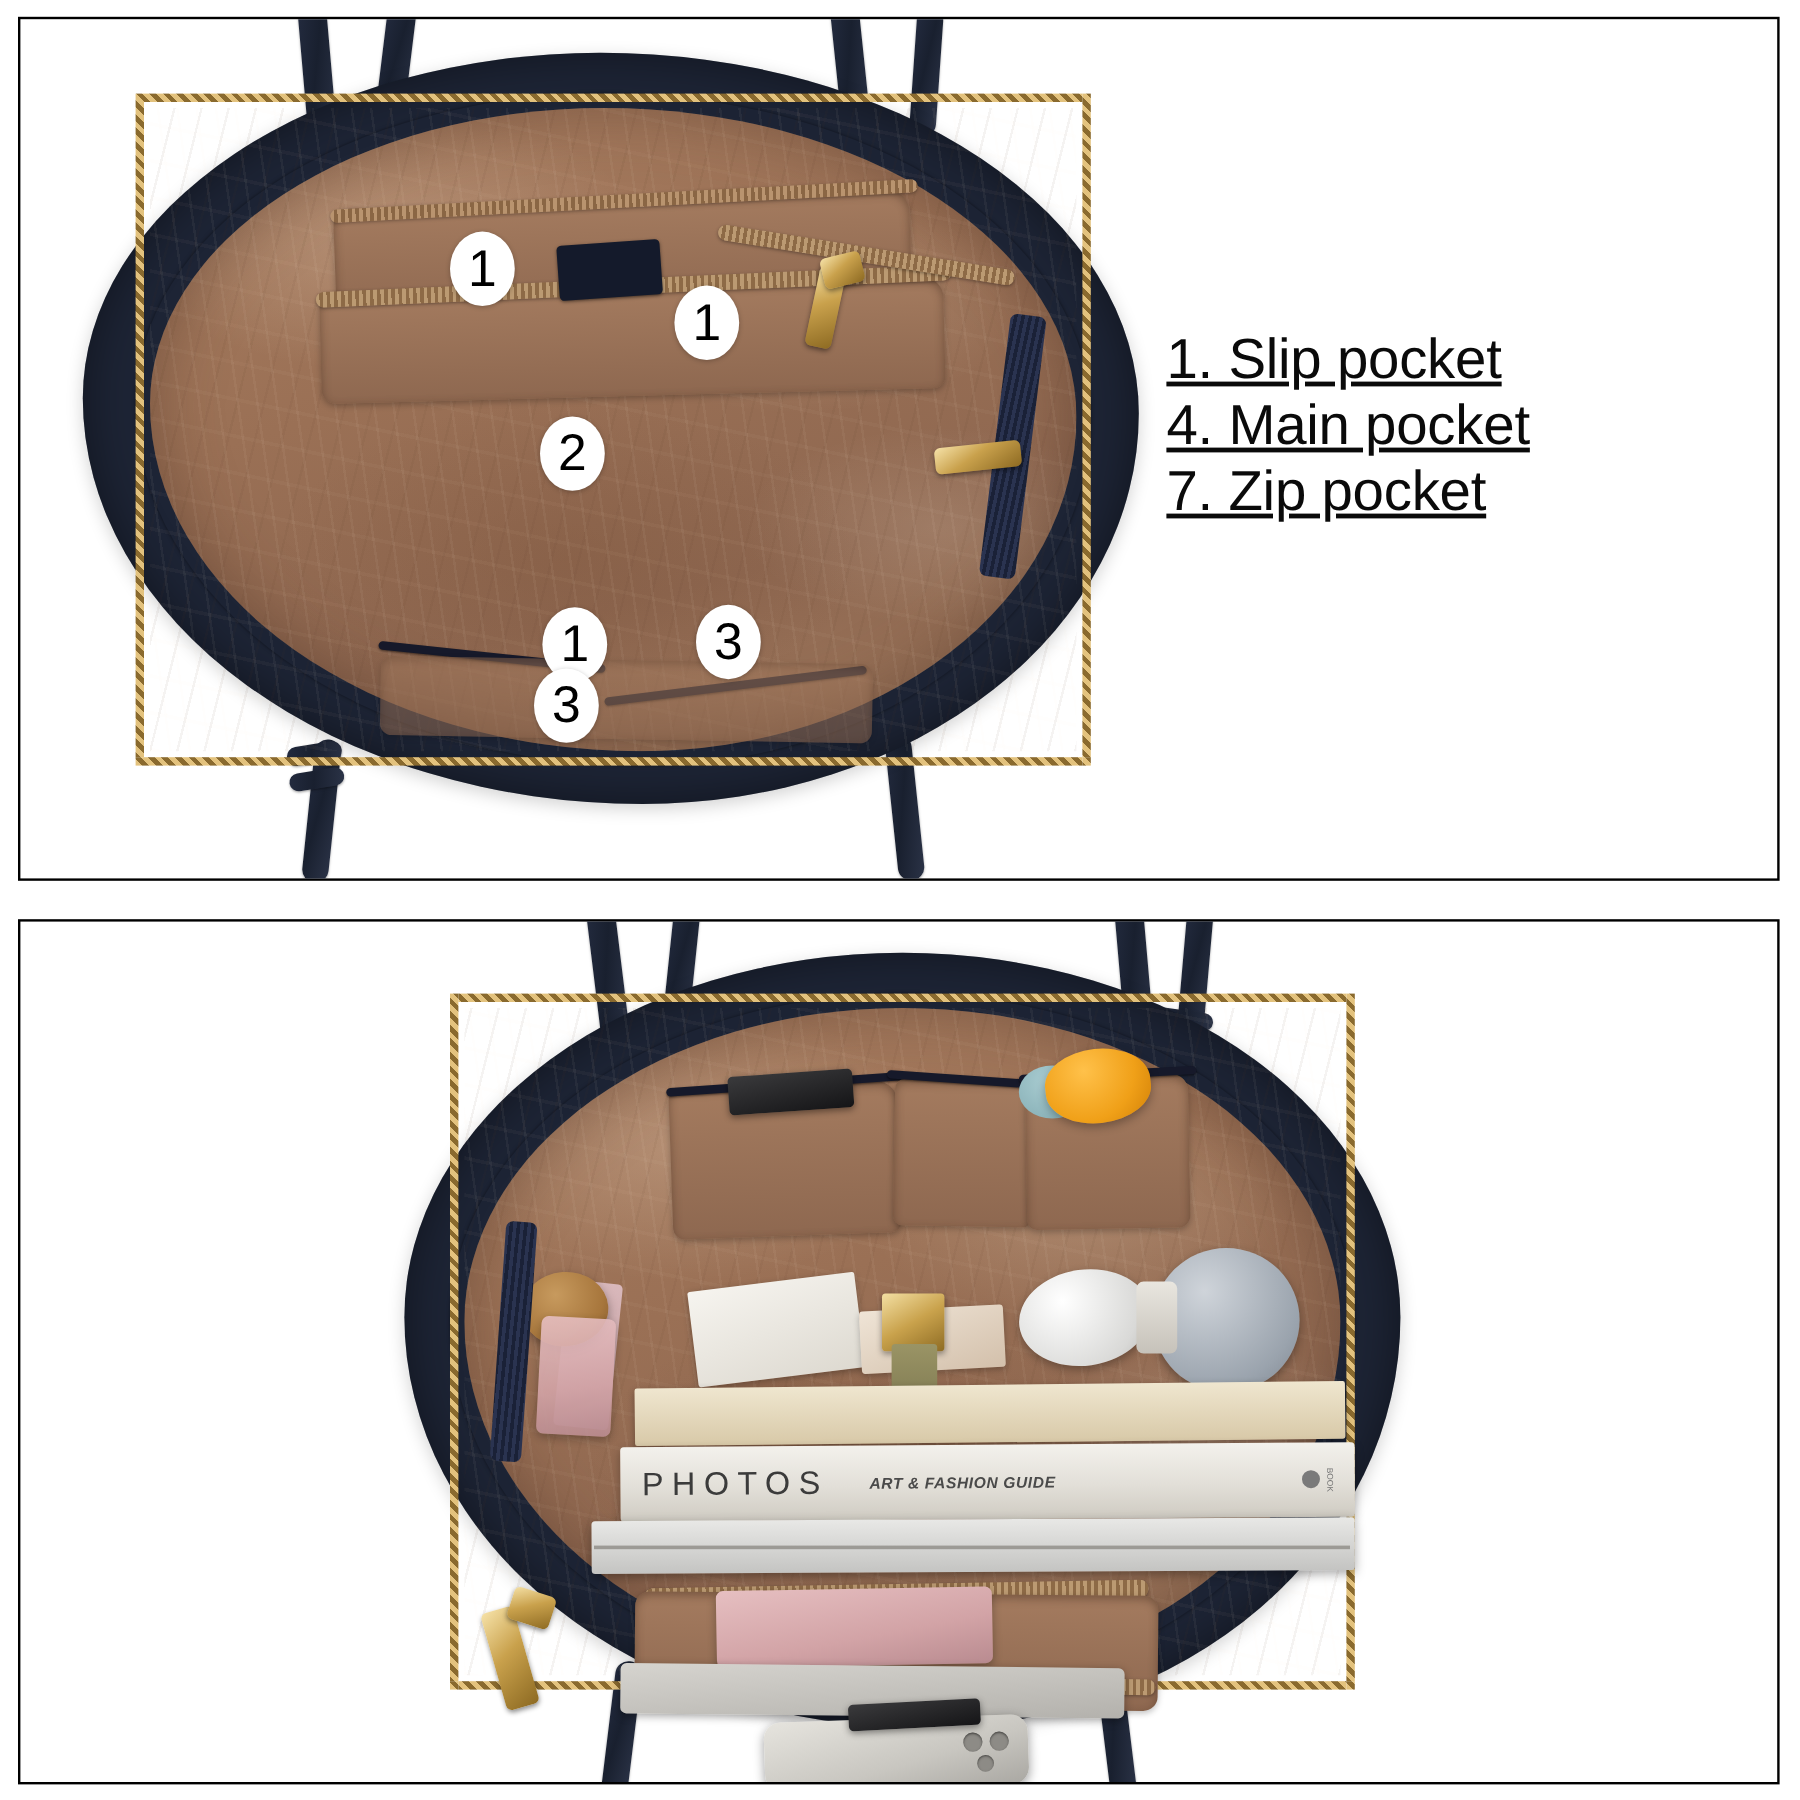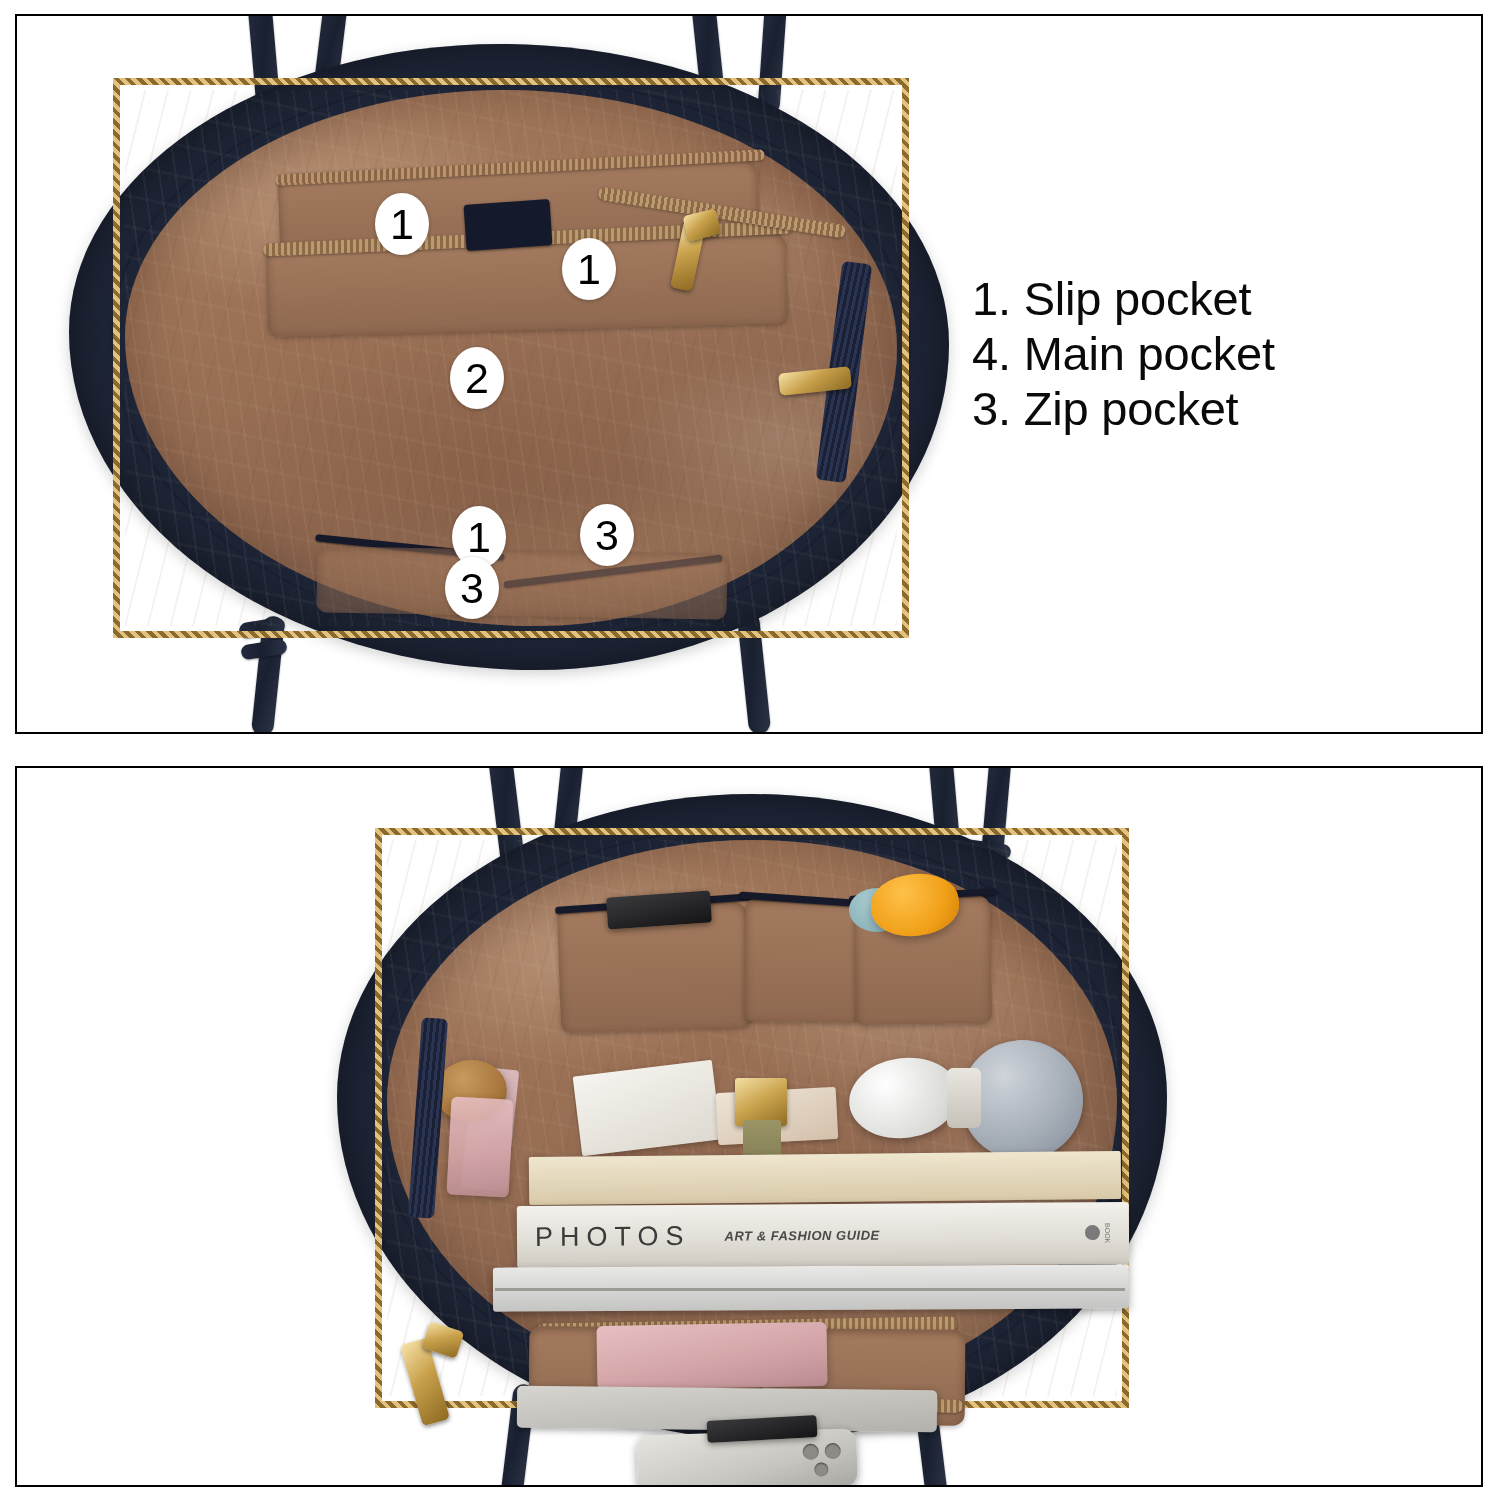--- a/index.html
+++ b/index.html
@@ -12,21 +12,21 @@
   .panel { position:absolute; border:2px solid #000; background:#fff; overflow:hidden; }
   #panel-top    { left:15px; top:14px;  width:1468px; height:720px; }
   #panel-bottom { left:15px; top:766px; width:1468px; height:721px; }
 
   .panel-inner { position:absolute; inset:0; }
 
   
   .legend { position:absolute; left:955px; top:255px; width:430px;
     color:#0a0a0a; font-size:47px; line-height:55px; font-weight:400;
     letter-spacing:-0.2px; white-space:nowrap; }
-  .legend-line { height:55px; }
+  .legend-line { height:55px;text-decoration:underline; }
 
   
   .strap { position:absolute; background:linear-gradient(100deg,#232b3f 0%,#19202f 45%,#2b3347 100%);
     border-radius:14px; box-shadow:0 1px 2px rgba(0,0,0,.35); }
 
   
   .bag-body { position:absolute; background:#1d2435;
     box-shadow:inset 0 0 40px rgba(0,0,0,.45), 0 4px 14px rgba(0,0,0,.18); }
 
   
@@ -177,21 +177,21 @@
       <div class="badge" style="left:358px; top:177px;">1</div>
       <div class="badge" style="left:545px; top:222px;">1</div>
       <div class="badge" style="left:433px; top:331px;">2</div>
       <div class="badge" style="left:435px; top:490px;">1</div>
       <div class="badge" style="left:563px; top:488px;">3</div>
       <div class="badge" style="left:428px; top:541px;">3</div>
 
       <div class="legend">
         <div class="legend-line">1. Slip pocket</div>
         <div class="legend-line">4. Main pocket</div>
-        <div class="legend-line">3. Zip pocket</div>
+        <div class="legend-line">7. Zip pocket</div>
       </div>
 
     </div>
   </div>
 
   <div class="panel" id="panel-bottom">
     <div class="panel-inner">
 
       <div class="strap" style="left:478px; top:-18px; width:24px; height:128px; transform:rotate(-7deg);"></div>
       <div class="strap" style="left:540px; top:-22px; width:22px; height:116px; transform:rotate(6deg);"></div>

